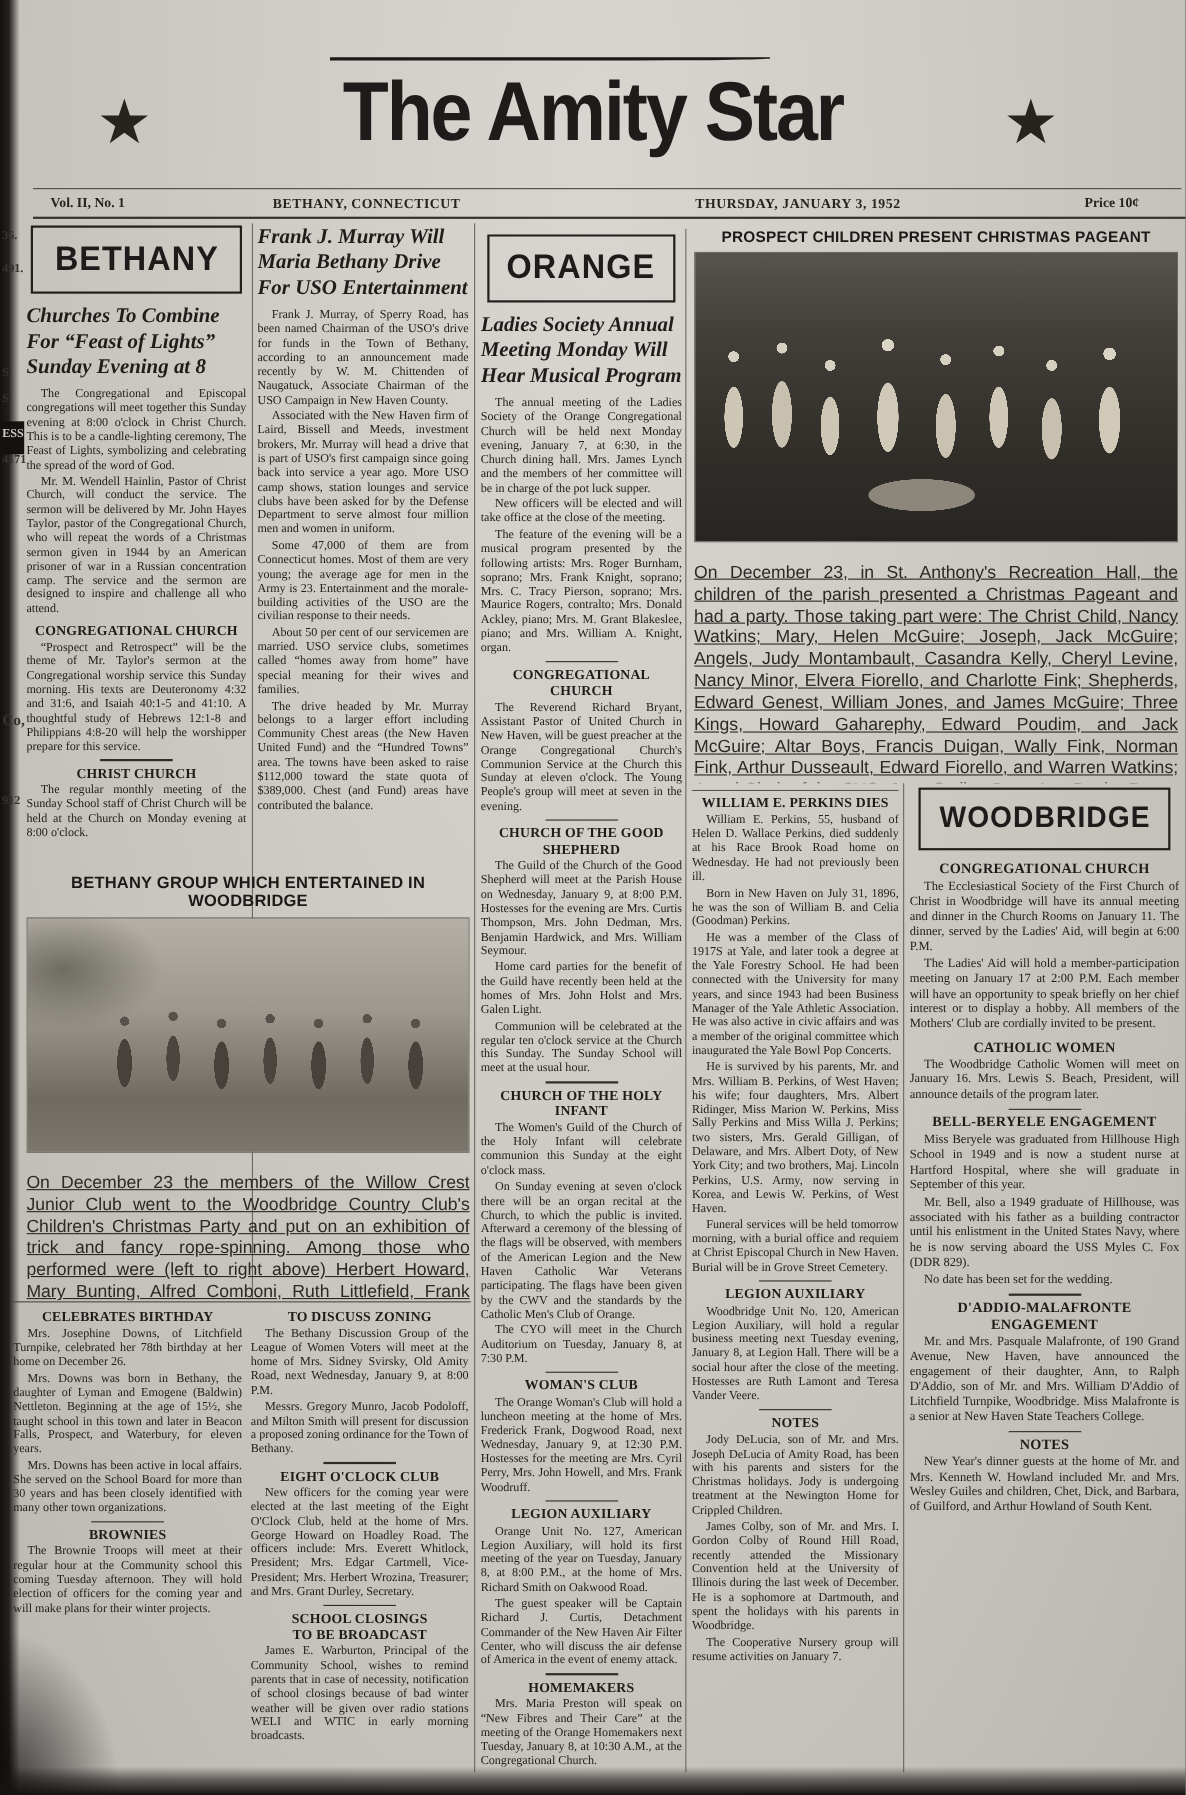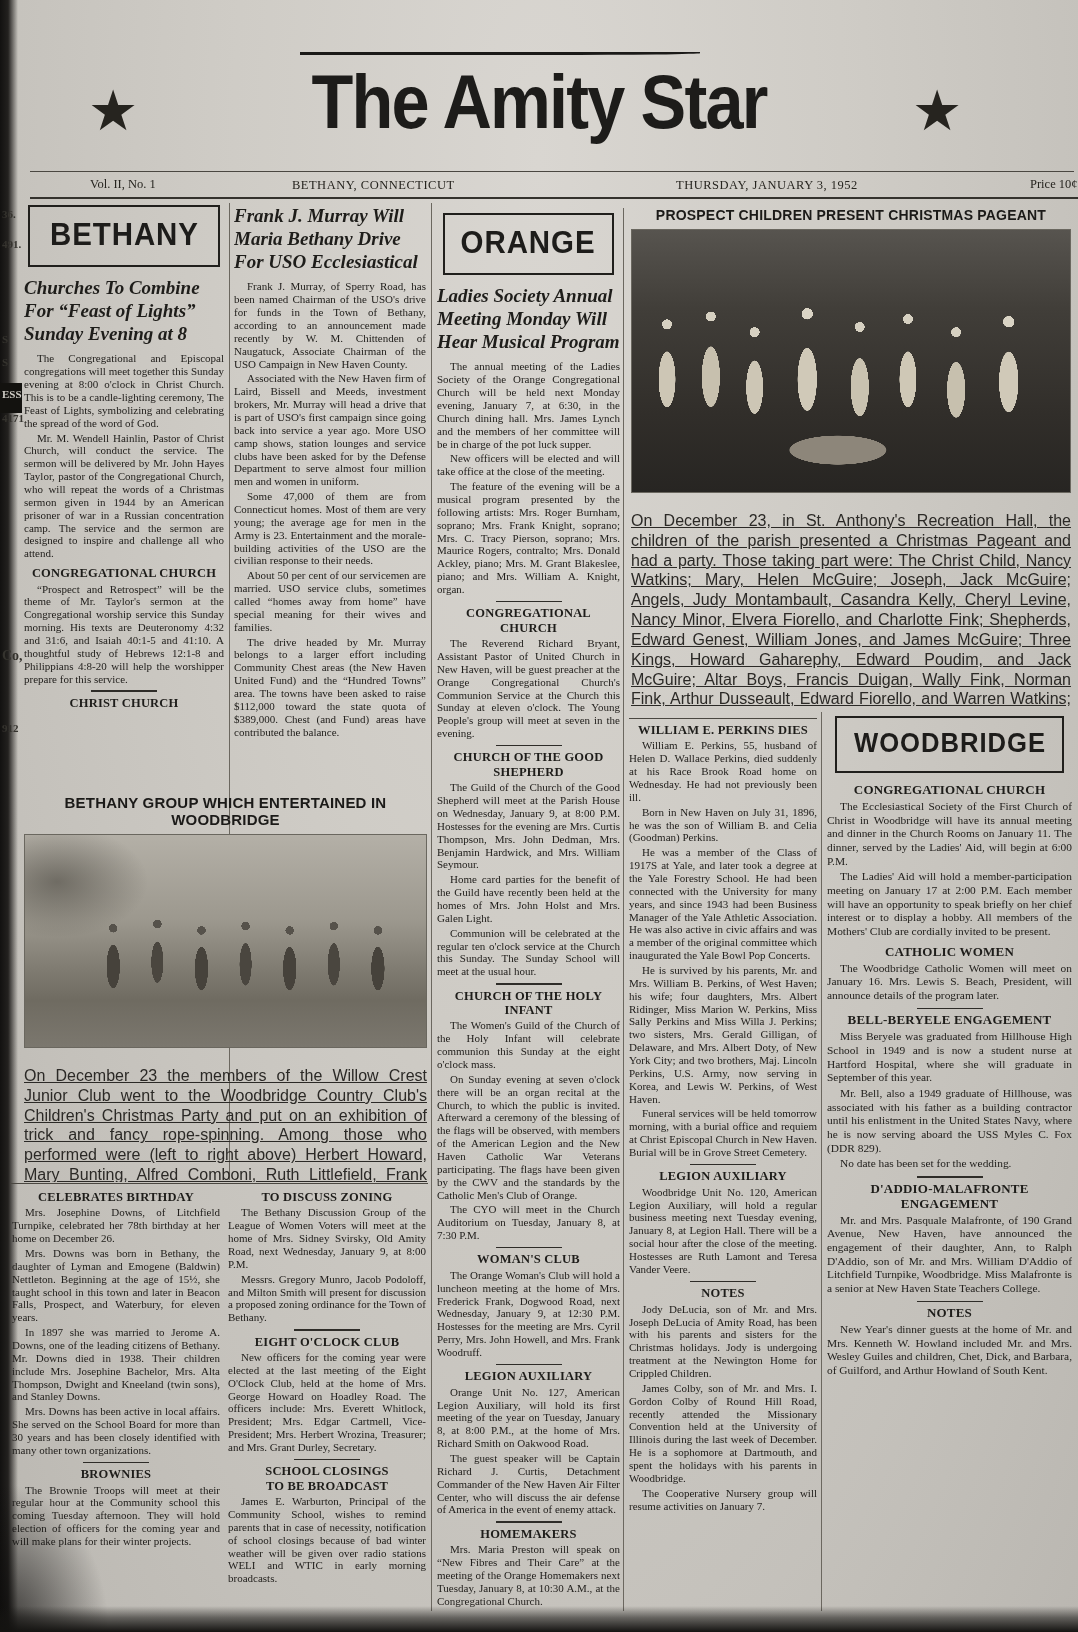--- a/index.html
+++ b/index.html
@@ -22,21 +22,21 @@
   
   .banner{position:absolute;top:12px;left:0;right:0;text-align:center;
     font-family:"Liberation Sans",sans-serif;font-weight:700;font-size:30px;
     letter-spacing:.5px;color:#171614;}
   .banner-line{position:absolute;top:52px;left:300px;width:400px;height:3px;background:#1b1a18;
     border-radius:0 0 60%/100% 60%;}
   .mast-title{position:absolute;top:58px;left:0;right:0;text-align:center;
     font-family:"Liberation Sans",sans-serif;font-weight:700;font-size:76px;
     color:#1d1c1a;transform:scaleX(.9);letter-spacing:-2px;}
   .star{position:absolute;font-size:56px;color:#26241f;}
-  .dl{position:absolute;font-weight:400;font-size:12.5px;color:#26241f;margin-left:44px;}
+  .dl{position:absolute;font-weight:700;font-size:12.5px;color:#26241f;}
   
   .col{position:absolute;overflow:hidden;}
   
   .secbox{border:2.5px solid #201f1c;text-align:center;
     font-family:"Liberation Sans",sans-serif;font-weight:700;color:#1d1c1a;
     padding:10px 2px 12px;margin:2px 4px 10px;letter-spacing:1px;}
   .secbox .inner{display:inline-block;transform:scaleX(.95);font-size:31px;}
   
   .ah{font-style:italic;font-weight:700;font-size:19px;line-height:1.2;margin:2px 0 7px;color:#1e1d1a;}
   .sh{font-size:12.5px;font-weight:700;text-align:center;margin:6px 0 2px;letter-spacing:.2px;line-height:1.15;color:#1e1d1a;}
@@ -130,46 +130,46 @@
       <div>Churches To Combine</div>
       <div>For “Feast of Lights”</div>
       <div>Sunday Evening at 8</div>
     </div>
     <p class="bp">The Congregational and Episcopal congregations will meet together this Sunday evening at 8:00 o'clock in Christ Church. This is to be a candle-lighting ceremony, The Feast of Lights, symbolizing and celebrating the spread of the word of God.</p>
     <p class="bp">Mr. M. Wendell Hainlin, Pastor of Christ Church, will conduct the service. The sermon will be delivered by Mr. John Hayes Taylor, pastor of the Congregational Church, who will repeat the words of a Christmas sermon given in 1944 by an American prisoner of war in a Russian concentration camp. The service and the sermon are designed to inspire and challenge all who attend.</p>
     <h3 class="sh">CONGREGATIONAL CHURCH</h3>
     <p class="bp">“Prospect and Retrospect” will be the theme of Mr. Taylor's sermon at the Congregational worship service this Sunday morning. His texts are Deuteronomy 4:32 and 31:6, and Isaiah 40:1-5 and 41:10. A thoughtful study of Hebrews 12:1-8 and Philippians 4:8-20 will help the worshipper prepare for this service.</p>
     <div class="rule"></div>
     <h3 class="sh" style="margin-top:0;">CHRIST CHURCH</h3>
+    <p class="bp">The regular monthly meeting of the Sunday School staff of Christ Church will be held at the Church on Monday evening at 8:00 o'clock.</p>
   </div>
 
   <div class="col" style="left:234px;top:203px;width:192px;height:586px;">
     <div class="ah">
       <div>Frank J. Murray Will</div>
       <div>Maria Bethany Drive</div>
-      <div>For USO Ecclesiastical</div>
+      <div>For USO Entertainment</div>
     </div>
     <p class="bp">Frank J. Murray, of Sperry Road, has been named Chairman of the USO's drive for funds in the Town of Bethany, according to an announcement made recently by W. M. Chittenden of Naugatuck, Associate Chairman of the USO Campaign in New Haven County.</p>
     <p class="bp">Associated with the New Haven firm of Laird, Bissell and Meeds, investment brokers, Mr. Murray will head a drive that is part of USO's first campaign since going back into service a year ago. More USO camp shows, station lounges and service clubs have been asked for by the Defense Department to serve almost four million men and women in uniform.</p>
     <p class="bp">Some 47,000 of them are from Connecticut homes. Most of them are very young; the average age for men in the Army is 23. Entertainment and the morale-building activities of the USO are the civilian response to their needs.</p>
     <p class="bp">About 50 per cent of our servicemen are married. USO service clubs, sometimes called “homes away from home” have special meaning for their wives and families.</p>
     <p class="bp">The drive headed by Mr. Murray belongs to a larger effort including Community Chest areas (the New Haven United Fund) and the “Hundred Towns” area. The towns have been asked to raise $112,000 toward the state quota of $389,000. Chest (and Fund) areas have contributed the balance.</p>
   </div>
 
   <div class="col" style="left:24px;top:794px;width:403px;height:388px;">
     <div class="photo-head">BETHANY GROUP WHICH ENTERTAINED IN WOODBRIDGE</div>
     <div class="photo" id="photo-bethany"></div>
     <div class="caption">On December 23 the members of the Willow Crest Junior Club went to the Woodbridge Country Club's Children's Christmas Party and put on an exhibition of trick and fancy rope-spinning. Among those who performed were (left to right above) Herbert Howard, Mary Bunting, Alfred Comboni, Ruth Littlefield, Frank Downs, Mary Ellen Harrison, and George E. Howard. Also in the group, but absent when the picture was taken, was Russell Jackson, a member of the production department of The Amity Star.</div>
   </div>
 
   <div class="col" style="left:12px;top:1190px;width:208px;height:424px;">
     <h3 class="sh" style="margin-top:0;">CELEBRATES BIRTHDAY</h3>
     <p class="bp">Mrs. Josephine Downs, of Litchfield Turnpike, celebrated her 78th birthday at her home on December 26.</p>
     <p class="bp">Mrs. Downs was born in Bethany, the daughter of Lyman and Emogene (Baldwin) Nettleton. Beginning at the age of 15½, she taught school in this town and later in Beacon Falls, Prospect, and Waterbury, for eleven years.</p>
-    <p class="bp">In 1897 she was married to Jerome A. Downs, one of the leading citizens of Bethany. Mr. Downs died in 1938. Their children include Mrs. Josephine Bachelor, Mrs. Alta Thompson, Dwight and Kneeland (twin sons), and Stanley Downs.</p>
     <p class="bp">Mrs. Downs has been active in local affairs. She served on the School Board for more than 30 years and has been closely identified with many other town organizations.</p>
     <div class="rule"></div>
     <h3 class="sh" style="margin-top:0;">BROWNIES</h3>
     <p class="bp">The Brownie Troops will meet at their regular hour at the Community school this coming Tuesday afternoon. They will hold election of officers for the coming year and will make plans for their winter projects.</p>
   </div>
 
   <div class="col" style="left:228px;top:1190px;width:198px;height:424px;">
     <h3 class="sh" style="margin-top:0;">TO DISCUSS ZONING</h3>
     <p class="bp">The Bethany Discussion Group of the League of Women Voters will meet at the home of Mrs. Sidney Svirsky, Old Amity Road, next Wednesday, January 9, at 8:00 P.M.</p>
     <p class="bp">Messrs. Gregory Munro, Jacob Podoloff, and Milton Smith will present for discussion a proposed zoning ordinance for the Town of Bethany.</p>

